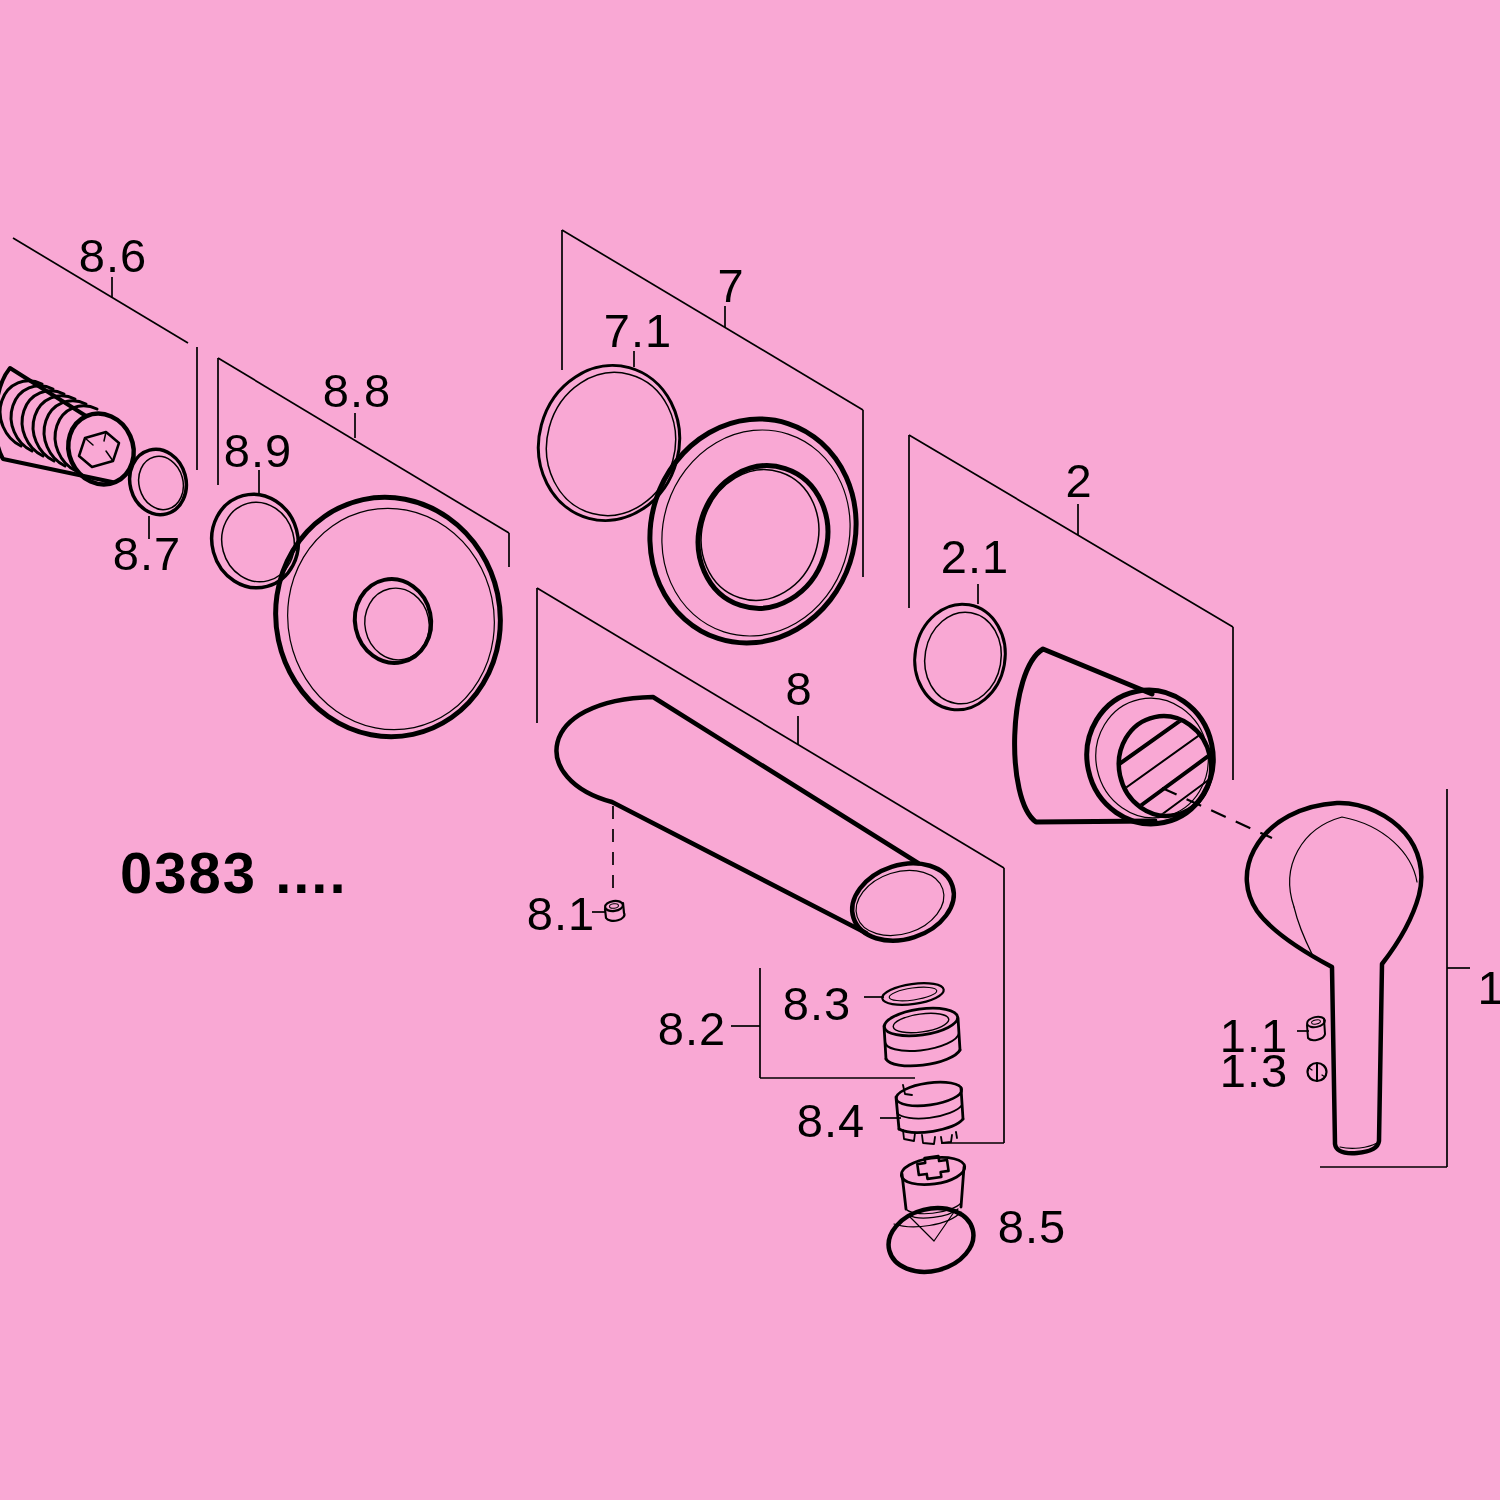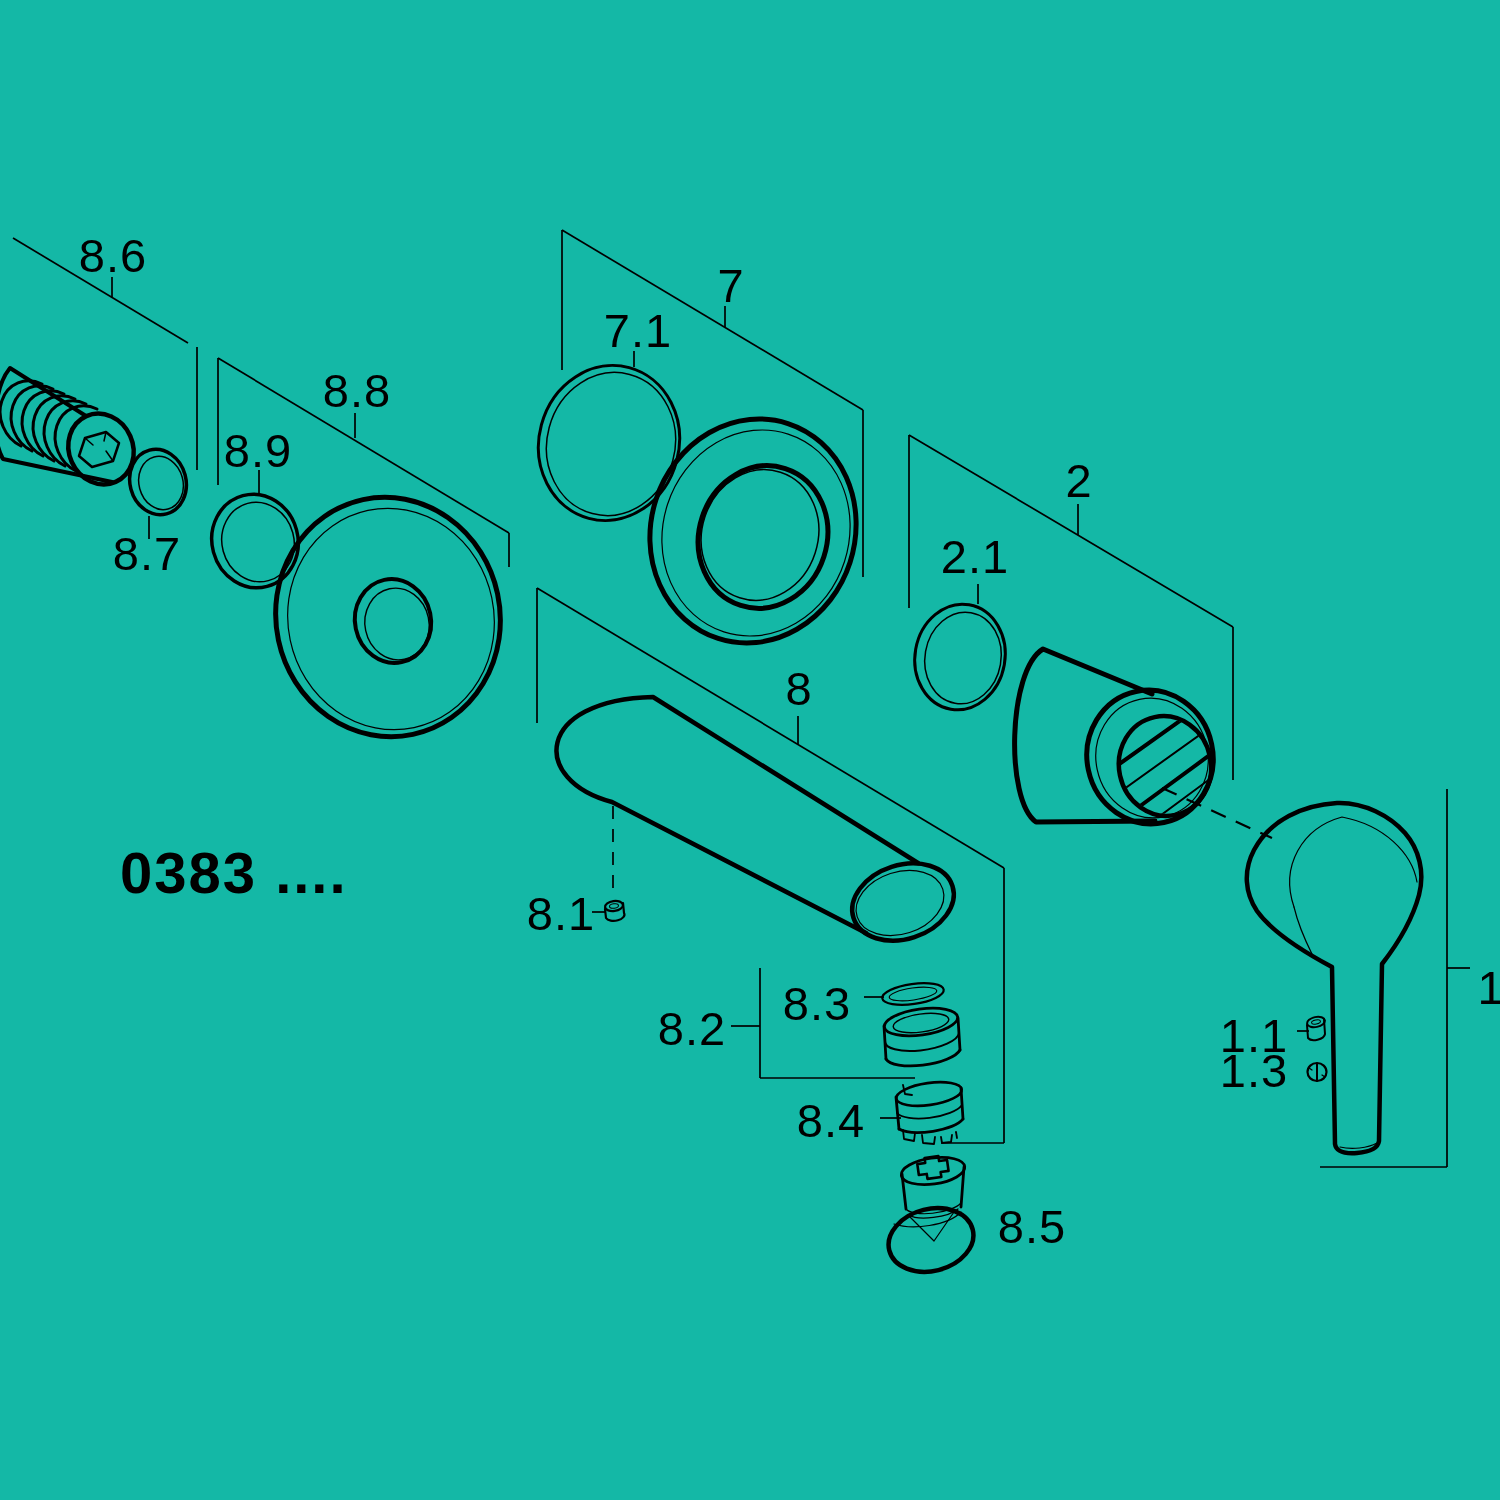--- a/index.html
+++ b/index.html
@@ -1,20 +1,20 @@
 <!DOCTYPE html>
 <html><head>
 <meta charset="utf-8">
 <style>
   html, body { margin: 0; padding: 0; background: #ffffff; }
   .canvas {
     position: relative;
     width: 1500px;
     height: 1500px;
-    background: #14b8a6;
+    background: #f9a8d4;
     font-family: "Liberation Sans", sans-serif;
     overflow: hidden;
   }
   svg { display: block; }
   .lbl {
     font-family: "Liberation Sans", sans-serif;
     font-size: 47px;
     fill: #000000;
     letter-spacing: 1px;
   }

